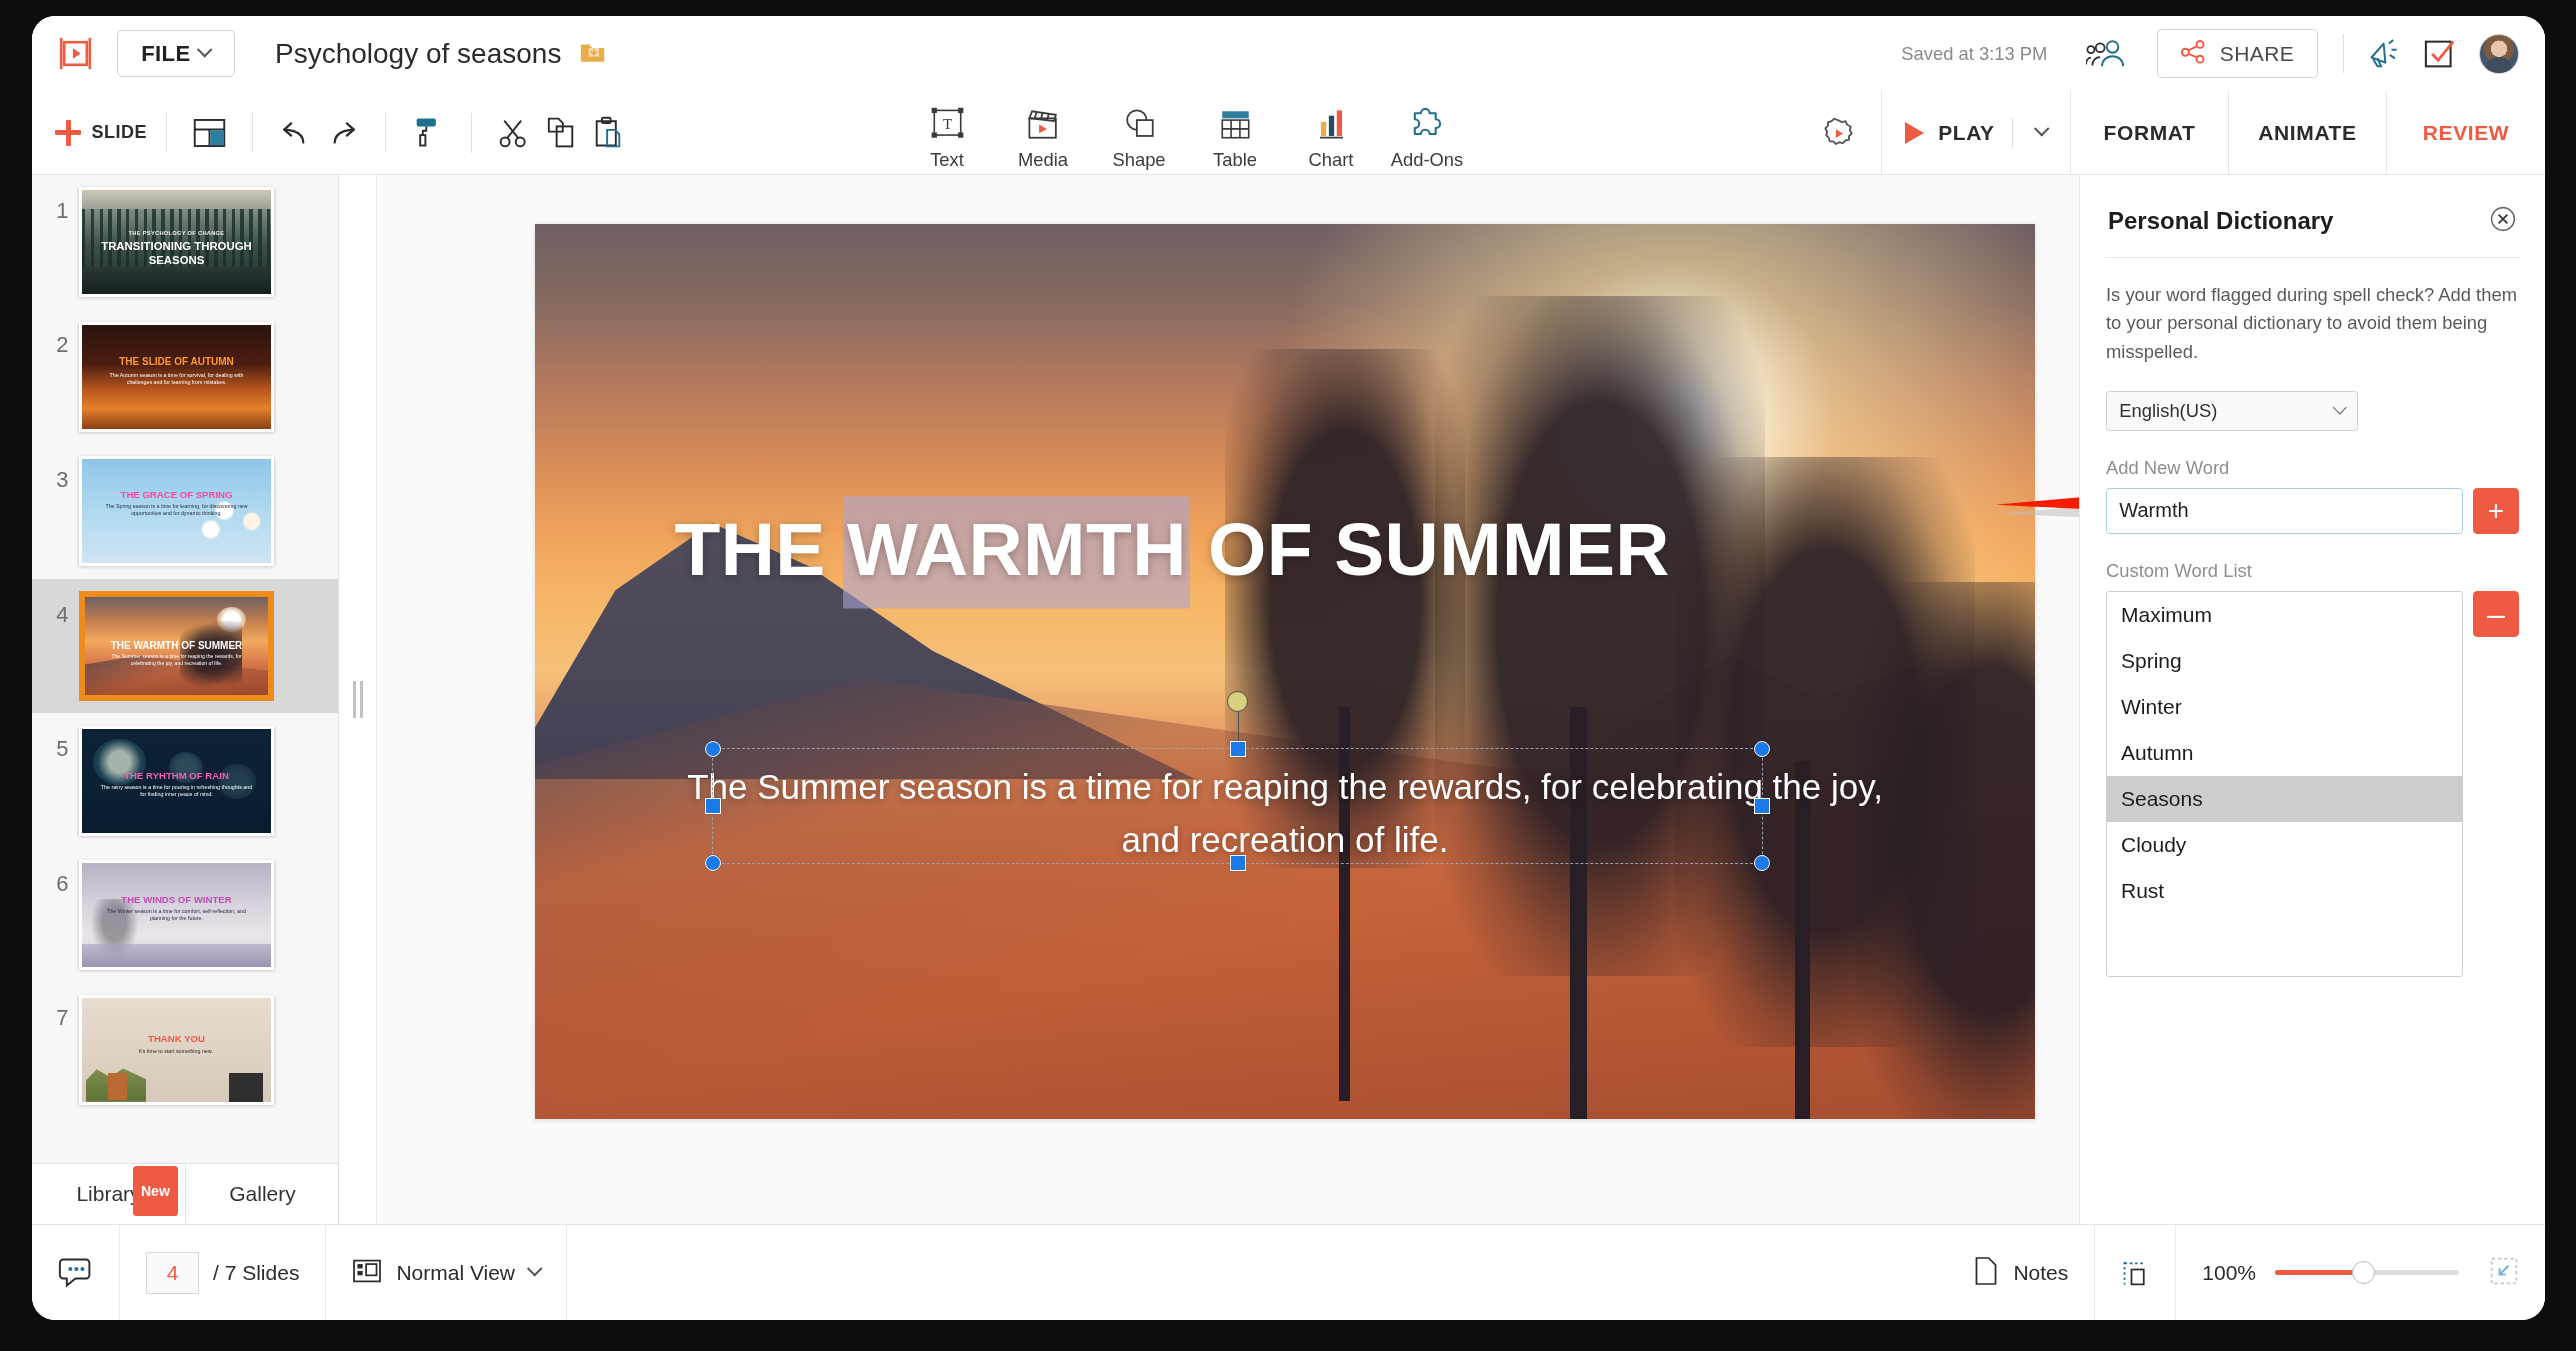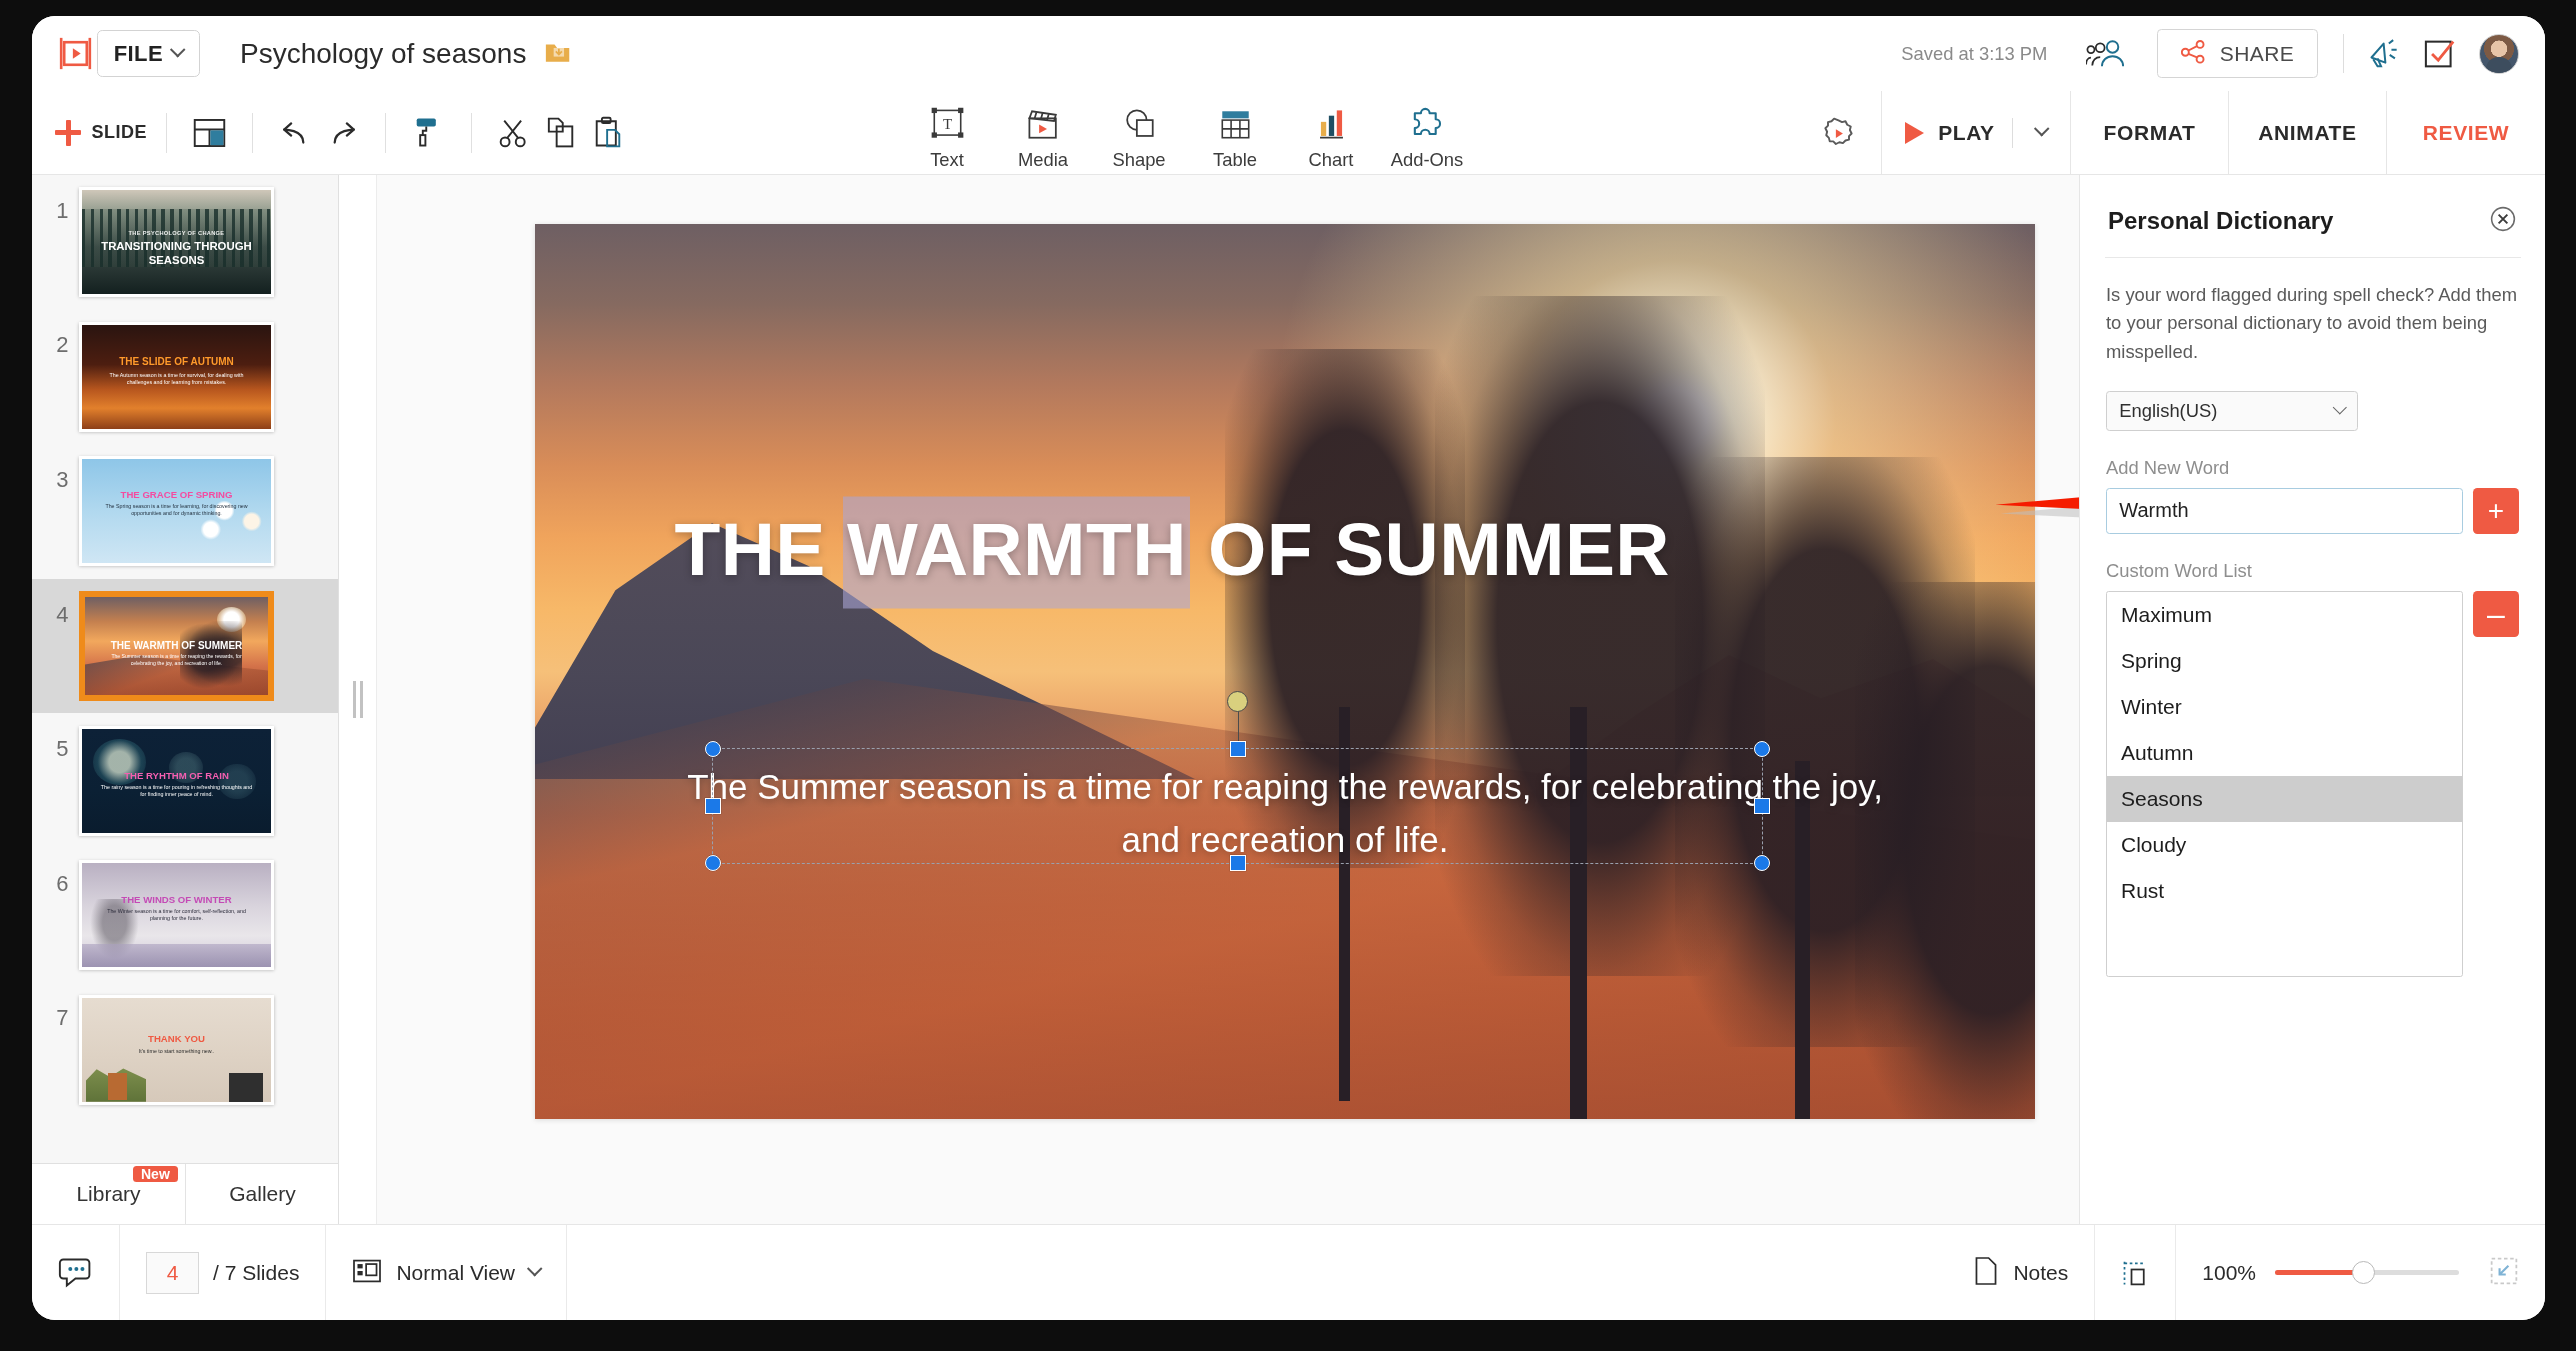--- a/index.html
+++ b/index.html
@@ -22,22 +22,22 @@
   .topbar {
     position: absolute; left: 0; top: 0; width: 100%; height: 75px;
     background: #fff; display: flex; align-items: center;
   }
   .logo-box {
     margin-left: 23px; width: 40px; height: 37px;
     display: flex; align-items: center; justify-content: center;
   }
   .logo-box svg { display:block; }
   .file-btn {
-    margin-left: 2px;
-    width: 103px; height: 47px;
+    margin-left: 22px;
+    width: 118px; height: 47px;
     border: 0.9px solid #d3d3d3; border-radius: 5.3px;
     display: flex; align-items: center; justify-content: center; gap: 8.8px;
     background: #fff; cursor: pointer;
   }
   .file-btn .lbl { font-size: 22px; font-weight: 700; color: #222; letter-spacing: 0.4px; }
   .chev { width: 11.4px; height: 11.4px; border-right: 2.1px solid #555; border-bottom: 2.1px solid #555;
           transform: rotate(45deg) translate(-2.6px,-2.6px); }
   .doc-title { margin-left: 40px; font-size: 28px; color: #2b2b2b; }
   .folder-ico { margin-left: 19px; }
   .topbar-right {
@@ -126,21 +126,21 @@
   .panel-tabs {
     position: absolute; left: 0; bottom: 0; width: 307px; height: 61px;
     background: #fff; border-top: 0.9px solid #e0e0e0; display: flex;
   }
   .panel-tab { flex:1; display:flex; align-items:center; justify-content:center;
                font-size: 21px; color: #333; cursor:pointer; position: relative; }
   .panel-tab + .panel-tab { border-left: 0.9px solid #e3e3e3; }
   .newbadge {
     position: absolute; top: 1.8px; left: 50%; margin-left: 24.5px;
     background: #ef5a43; color:#fff; font-size:14px; font-weight:700;
-    padding: 0 8px; border-radius: 3.5px;
+    padding: 17px 8px; border-radius: 3.5px;
   }
 
   
   .canvas-area {
     position: absolute; left: 308px; top: 159px; right: 466px; bottom: 96px;
     background: #fafafa; overflow: hidden;
   }
   .splitter { position: absolute; left: 0; top:0; bottom:0; width: 37px; background: #fff;
               border-right: 0.9px solid #ececec; display:flex; align-items:center; justify-content:center; cursor: col-resize;}
   .grip { width: 9.6px; height: 37px; display:flex; justify-content:space-between; }

